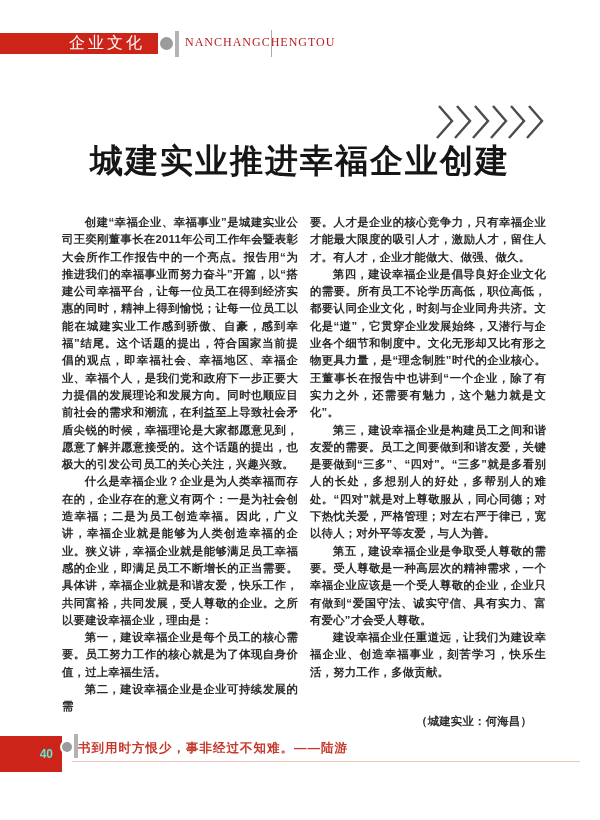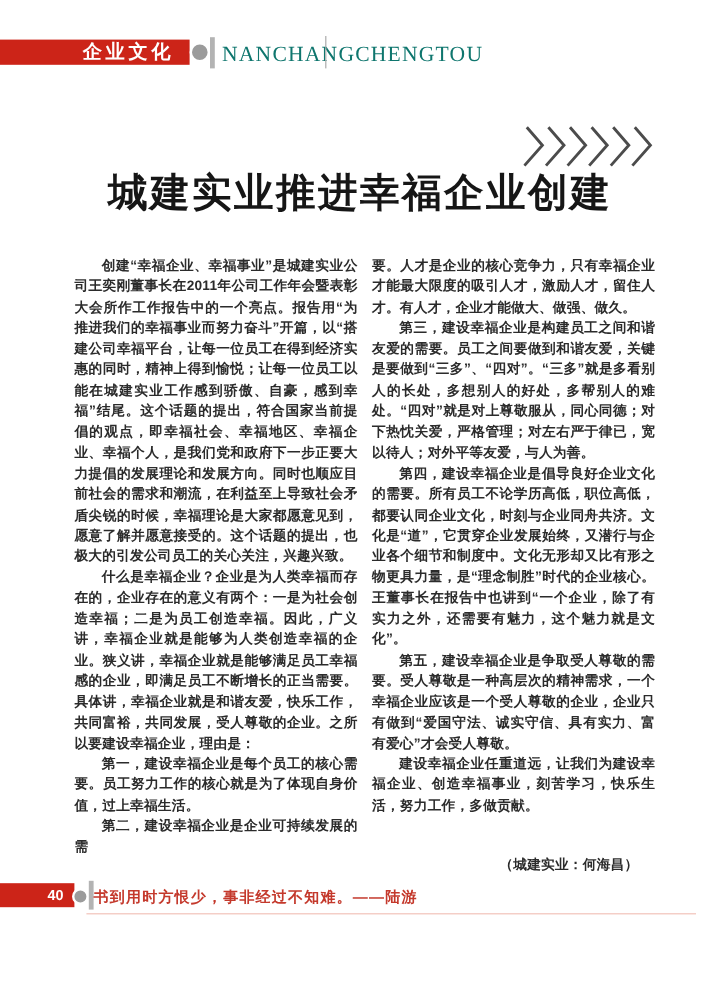--- a/index.html
+++ b/index.html
@@ -13,35 +13,35 @@
   .page { position:absolute; inset:0; background:#ffffff; }
 
   
   .banner {
     position:absolute; left:0; top:33px;
     width:158px; height:21px;
     background:#cc2418;
     color:#ffffff;
     display:flex; align-items:center; justify-content:flex-end;
     padding-right:13px; box-sizing:border-box;
-    font-weight:bold; font-size:16px; letter-spacing:3px;
+    font-weight:normal; font-size:16px; letter-spacing:3px;
   }
   .banner-circle {
     position:absolute; left:158px; top:35px;
     width:13px; height:13px; border-radius:50%;
     background:#9b9b9b; border:2px solid #ffffff;
   }
   .banner-gray-bar {
     position:absolute; left:175px; top:31px;
     width:4px; height:26px; background:#b3b3b3;
   }
   .masthead {
     position:absolute; left:185px; top:35px;
     font-family:"Liberation Serif", serif;
-    font-size:18px; color:#0f766e; letter-spacing:1px;
+    font-size:12px; color:#b91c1c; letter-spacing:1px;
   }
   .masthead-line {
     position:absolute; left:271px; top:30px;
     width:1px; height:27px; background:#ababab;
   }
 
   
   .chevrons { position:absolute; left:436px; top:104px; width:112px; height:36px; }
 
   
@@ -67,22 +67,22 @@
     font-weight:bold;
     letter-spacing:0.2px;
   }
   .col p { margin:0; text-indent:2em; }
   .col p.no-indent { text-indent:0; }
   .signature { text-align:right; padding-right:14px; margin-top:32px; font-weight:bold; }
 
   
   .footer-bar {
     position:absolute; left:0; top:736px;
-    width:62px; height:20px;
-    background:#cc2418; color:#ffffff;
+    width:62px; height:36px;
+    background:#cc2418; color:#5eead4;
     display:flex; align-items:center; justify-content:flex-end;
     padding-right:9px; box-sizing:border-box;
     font-size:12px; font-weight:bold;
   }
   .footer-circle {
     position:absolute; left:60px; top:740px;
     width:10px; height:10px; border-radius:50%;
     background:#9b9b9b; border:2px solid #ffffff;
   }
   .footer-gray-bar {
@@ -124,22 +124,22 @@
 
   <div class="article">
     <div class="col">
       <p>创建“幸福企业、幸福事业”是城建实业公司王奕刚董事长在2011年公司工作年会暨表彰大会所作工作报告中的一个亮点。报告用“为推进我们的幸福事业而努力奋斗”开篇，以“搭建公司幸福平台，让每一位员工在得到经济实惠的同时，精神上得到愉悦；让每一位员工以能在城建实业工作感到骄傲、自豪，感到幸福”结尾。这个话题的提出，符合国家当前提倡的观点，即幸福社会、幸福地区、幸福企业、幸福个人，是我们党和政府下一步正要大力提倡的发展理论和发展方向。同时也顺应目前社会的需求和潮流，在利益至上导致社会矛盾尖锐的时候，幸福理论是大家都愿意见到，愿意了解并愿意接受的。这个话题的提出，也极大的引发公司员工的关心关注，兴趣兴致。</p>
       <p>什么是幸福企业？企业是为人类幸福而存在的，企业存在的意义有两个：一是为社会创造幸福；二是为员工创造幸福。因此，广义讲，幸福企业就是能够为人类创造幸福的企业。狭义讲，幸福企业就是能够满足员工幸福感的企业，即满足员工不断增长的正当需要。具体讲，幸福企业就是和谐友爱，快乐工作，共同富裕，共同发展，受人尊敬的企业。之所以要建设幸福企业，理由是：</p>
       <p>第一，建设幸福企业是每个员工的核心需要。员工努力工作的核心就是为了体现自身价值，过上幸福生活。</p>
       <p>第二，建设幸福企业是企业可持续发展的需</p>
     </div>
     <div class="col">
       <p class="no-indent">要。人才是企业的核心竞争力，只有幸福企业才能最大限度的吸引人才，激励人才，留住人才。有人才，企业才能做大、做强、做久。</p>
+      <p>第四，建设幸福企业是倡导良好企业文化的需要。所有员工不论学历高低，职位高低，都要认同企业文化，时刻与企业同舟共济。文化是“道”，它贯穿企业发展始终，又潜行与企业各个细节和制度中。文化无形却又比有形之物更具力量，是“理念制胜”时代的企业核心。王董事长在报告中也讲到“一个企业，除了有实力之外，还需要有魅力，这个魅力就是文化”。</p>
       <p>第三，建设幸福企业是构建员工之间和谐友爱的需要。员工之间要做到和谐友爱，关键是要做到“三多”、“四对”。“三多”就是多看别人的长处，多想别人的好处，多帮别人的难处。“四对”就是对上尊敬服从，同心同德；对下热忱关爱，严格管理；对左右严于律已，宽以待人；对外平等友爱，与人为善。</p>
-      <p>第四，建设幸福企业是倡导良好企业文化的需要。所有员工不论学历高低，职位高低，都要认同企业文化，时刻与企业同舟共济。文化是“道”，它贯穿企业发展始终，又潜行与企业各个细节和制度中。文化无形却又比有形之物更具力量，是“理念制胜”时代的企业核心。王董事长在报告中也讲到“一个企业，除了有实力之外，还需要有魅力，这个魅力就是文化”。</p>
       <p>第五，建设幸福企业是争取受人尊敬的需要。受人尊敬是一种高层次的精神需求，一个幸福企业应该是一个受人尊敬的企业，企业只有做到“爱国守法、诚实守信、具有实力、富有爱心”才会受人尊敬。</p>
       <p>建设幸福企业任重道远，让我们为建设幸福企业、创造幸福事业，刻苦学习，快乐生活，努力工作，多做贡献。</p>
       <div class="signature">（城建实业：何海昌）</div>
     </div>
   </div>
 
   <div class="footer-bar">
     <span>40</span>
   </div>
   <div class="footer-circle"></div>

